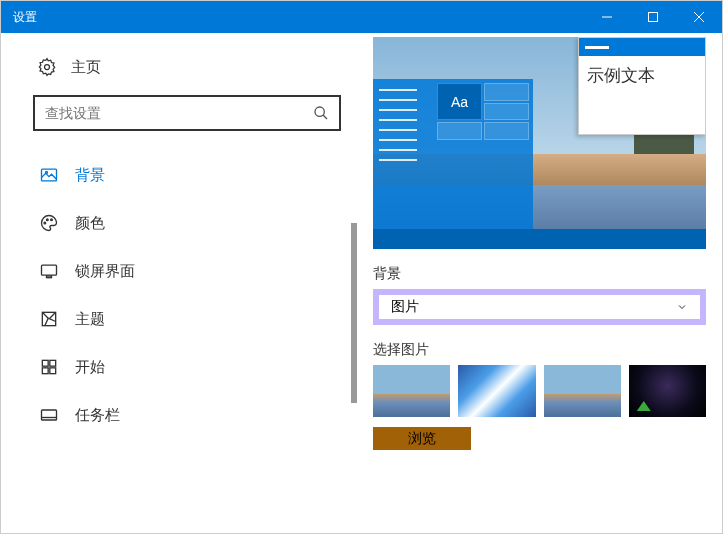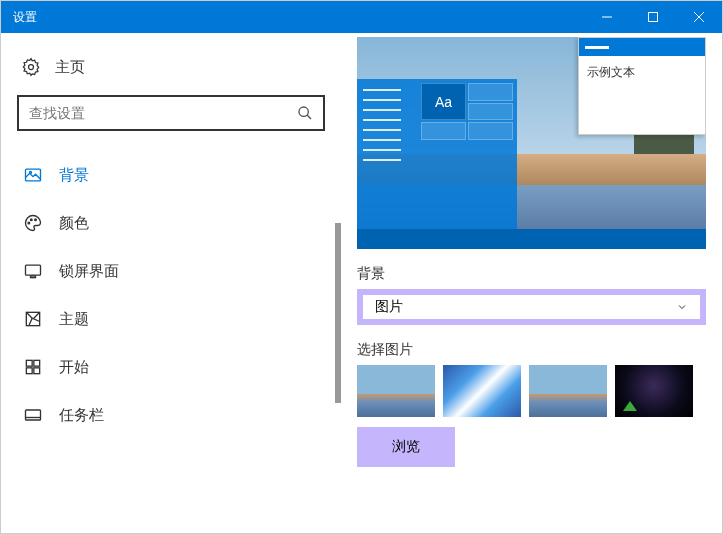--- a/index.html
+++ b/index.html
@@ -3,21 +3,21 @@
 <meta charset="utf-8">
 <style>
 * { margin: 0; padding: 0; box-sizing: border-box; font-family: "Microsoft YaHei", "Segoe UI", sans-serif; }
 body { background: #fff; width: 723px; height: 534px; overflow: hidden; border: 1px solid #ccc; }
 
 .titlebar { height: 32px; background: #0078d7; color: #fff; display: flex; align-items: center; justify-content: space-between; font-size: 12px; }
 .titlebar .title { padding-left: 12px; }
 .titlebar .controls { display: flex; height: 100%; }
 .titlebar .ctrl { width: 46px; display: flex; align-items: center; justify-content: center; cursor: pointer; }
 
-.content { display: flex; height: calc(100% - 32px); }
+.content { display: flex; height: calc(100% - 32px); margin-left: 16px; }
 
 .sidebar { width: 340px; padding: 16px 12px; position: relative; }
 .home-row { display: flex; align-items: center; gap: 14px; padding: 8px 8px 18px 8px; font-size: 15px; color: #333; }
 .search-box { display: flex; align-items: center; border: 2px solid #333; height: 36px; margin: 0 4px 20px 4px; padding: 0 10px; }
 .search-box input { flex: 1; border: none; outline: none; font-size: 14px; color: #14532d; background: transparent; }
 .search-icon { color: #555; }
 .section-label { color: #888; font-size: 13px; padding: 4px 8px 10px 8px; }
 .nav { display: flex; flex-direction: column; }
 .nav-item { display: flex; align-items: center; gap: 16px; height: 48px; padding: 0 10px; font-size: 15px; color: #333; cursor: pointer; }
 .nav-item.active { color: #0078d7; }
@@ -39,31 +39,31 @@
 .start-menu { position:absolute; left:0; bottom:20px; width:160px; height:150px; background: rgba(0,120,215,0.85); display:grid; grid-template-columns: 60px 1fr 1fr; }
 .start-menu .list { grid-row: 1/3; display:flex; flex-direction:column; gap:8px; padding:10px 6px; }
 .start-menu .list .line { height:2px; background:rgba(255,255,255,0.85); width:80%; }
 .start-menu .tiles { grid-column: 2/4; display:grid; grid-template-columns:1fr 1fr; grid-template-rows:1fr 1fr 1fr; gap:2px; padding:4px; }
 .start-menu .tile { background: rgba(255,255,255,0.12); border:1px solid rgba(255,255,255,0.25); }
 .start-menu .tile.big { grid-row: span 2; background:#0063b1; display:flex; align-items:center; justify-content:center; color:#fff; font-size:14px; }
 
 .sample-overlay { position:absolute; right:0; top:0; width:128px; background:#fff; border:1px solid #ccc; box-shadow: -2px 2px 4px rgba(0,0,0,0.2); }
 .sample-overlay .bar { height:18px; background:#0078d7; display:flex; align-items:center; padding:0 6px; }
 .sample-overlay .bar .underline { width:24px; height:3px; background:#fff; }
-.sample-overlay .body { height:78px; padding:8px; font-size:12px; color:#333; }
+.sample-overlay .body { height:78px; padding:8px; font-size:17px; color:#333; }
 
 .field-label { font-size:14px; color:#333; margin-top:16px; margin-bottom:6px; }
 .dropdown { height:36px; border:6px solid #c4b5fd; display:flex; align-items:center; justify-content:space-between; padding:7px 12px; font-size:14px; cursor:pointer; }
 .thumbs { display:flex; gap:8px; margin-top:6px; }
 .thumb { width:78px; height:52px; background:#222; position:relative; cursor:pointer; }
 .thumb.t1, .thumb.t3 { background: linear-gradient(to bottom,#8ab8d8 0%,#8ab8d8 55%,#c89b6e 55%,#6b8fb8 72%,#4d6f9a 100%); }
 .thumb.t2 { background: linear-gradient(135deg,#2a5aa8 0%,#4a9de8 30%,#ffffff 50%,#4a9de8 70%,#2a5aa8 100%); }
 .thumb.t4 { background: radial-gradient(circle at 50% 40%, #3a2a5a 0%, #0a0a1a 60%, #000 100%); }
 .thumb.t4::after { content:""; position:absolute; left:8px; bottom:6px; width:14px; height:10px; background:#3aaa3a; clip-path:polygon(50% 0,100% 100%,0 100%); }
-.browse-btn { margin-top:10px; height:40px; width:98px; background:#c4b5fd; border:none; font-size:14px; cursor:pointer; }
+.browse-btn { margin-top:10px; height:23px; width:98px; background:#a16207; border:none; font-size:14px; cursor:pointer; }
 </style>
 </head>
 <body>
 
 <div class="titlebar">
   <span class="title">设置</span>
   <div class="controls">
     <div class="ctrl">
       <svg width="10" height="10">
           <line x1="0" y1="5" x2="10" y2="5" stroke="#fff" stroke-width="1"></line>

